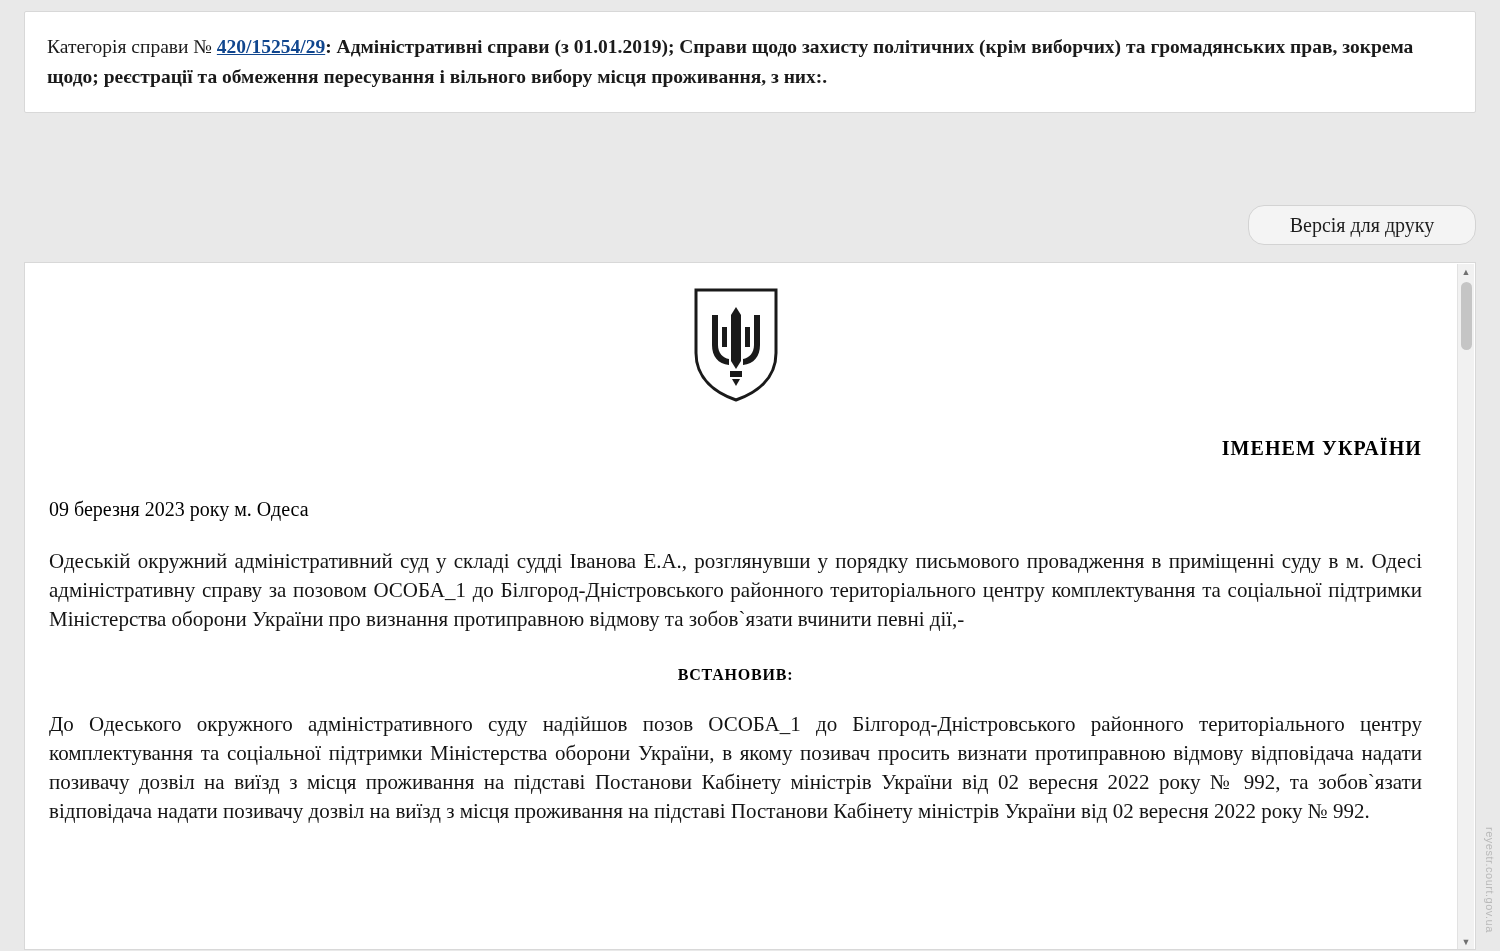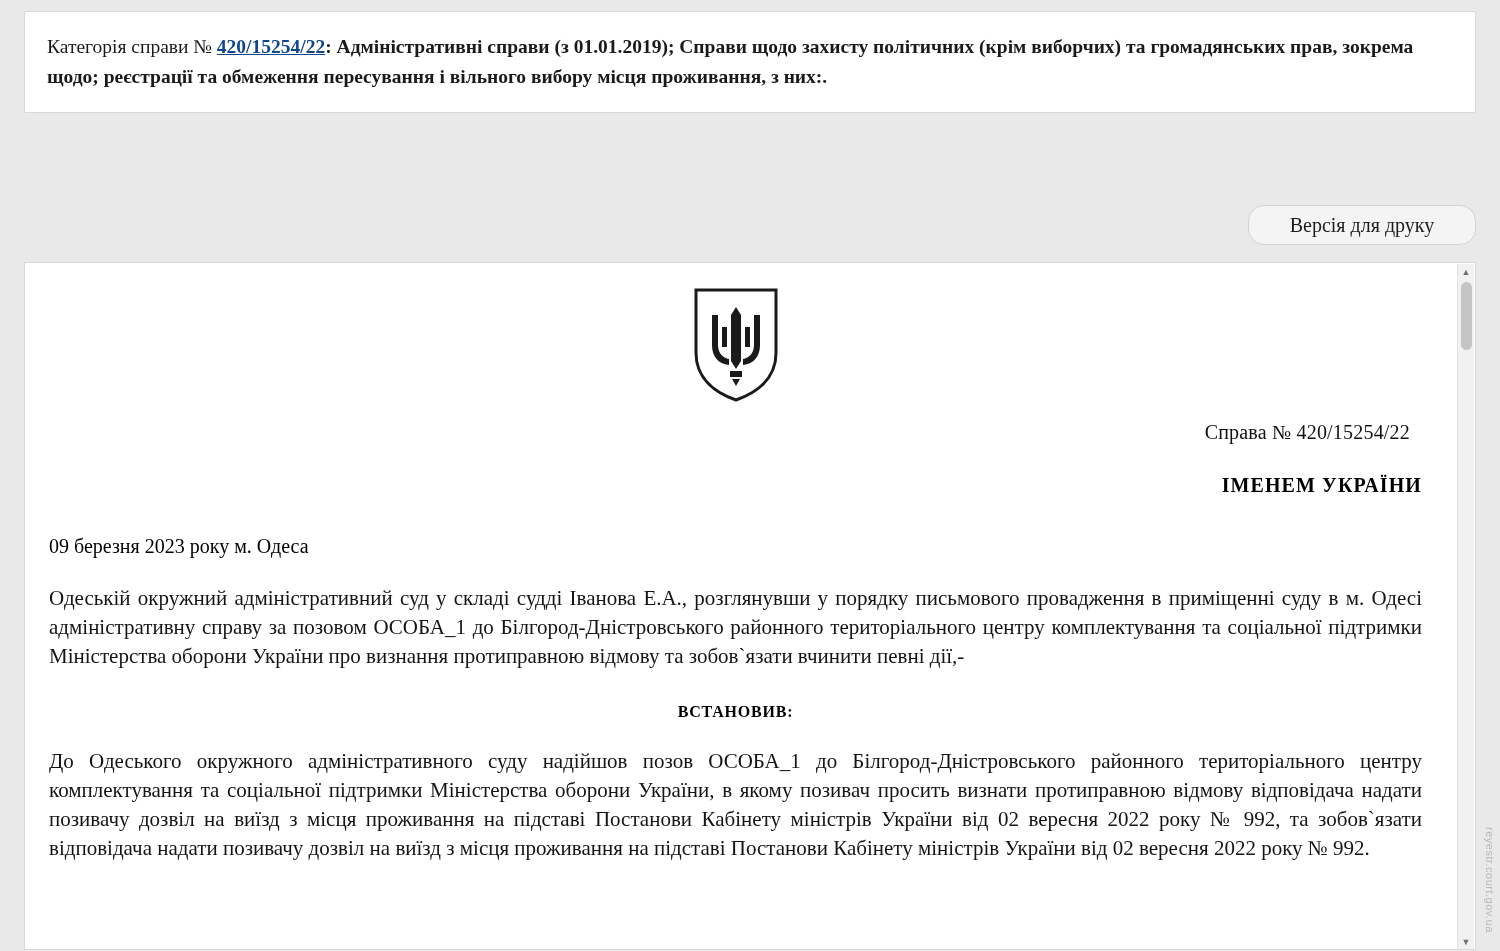--- a/index.html
+++ b/index.html
@@ -247,21 +247,21 @@
 <body>
 
 <div class="page">
 
   <div class="outer-edge-left"></div>
   <div class="outer-edge-right"></div>
 
   <div class="meta-card">
     <div class="meta-line category">
       <span class="meta-label">Категорія справи №</span>
-      <a class="case-link" href="#">420/15254/22</a><span class="meta-strong">: Адміністративні справи (з 01.01.2019); Справи щодо захисту політичних (крім виборчих) та громадянських прав, зокрема щодо; реєстрації та обмеження пересування і вільного вибору місця проживання, з них:.</span>
+      <a class="case-link" href="#">420/15254/29</a><span class="meta-strong">: Адміністративні справи (з 01.01.2019); Справи щодо захисту політичних (крім виборчих) та громадянських прав, зокрема щодо; реєстрації та обмеження пересування і вільного вибору місця проживання, з них:.</span>
     </div>
   </div>
 
   <div class="print-row">
     <div class="print-btn">Версія для друку</div>
   </div>
 
   <div class="doc-viewport">
 
     <div class="doc-body">
@@ -276,21 +276,20 @@
               <path d="M68 28 L62 28 L62 58 C62 66 57 71 51 72 L51 78 C62 77 68 69 68 58 Z"></path>
               <path d="M30 40 L35 40 L35 60 L30 60 Z"></path>
               <path d="M58 40 L53 40 L53 60 L58 60 Z"></path>
               <path d="M38 84 L50 84 L50 90 L38 90 Z"></path>
               <path d="M40 92 L48 92 L44 99 Z"></path>
             </g>
           </svg>
         </span>
       </div>
 
-      <div class="case-no">Справа № 420/15254/22</div>
 
       <div class="doc-subtitle">ІМЕНЕМ УКРАЇНИ</div>
 
       <div class="doc-date">09 березня 2023 року м. Одеса</div>
 
       <p class="doc-par">Одеській окружний адміністративний суд у складі судді Іванова Е.А., розглянувши у порядку письмового провадження в приміщенні суду в м. Одесі адміністративну справу за позовом ОСОБА_1 до Білгород-Дністровського районного територіального центру комплектування та соціальної підтримки Міністерства оборони України про визнання протиправною відмову та зобов`язати вчинити певні дії,-</p>
 
       <div class="doc-section">ВСТАНОВИВ:</div>
 
       <p class="doc-par">До Одеського окружного адміністративного суду надійшов позов ОСОБА_1 до Білгород-Дністровського районного територіального центру комплектування та соціальної підтримки Міністерства оборони України, в якому позивач просить визнати протиправною відмову відповідача надати позивачу дозвіл на виїзд з місця проживання на підставі Постанови Кабінету міністрів України від 02 вересня 2022 року № 992, та зобов`язати відповідача надати позивачу дозвіл на виїзд з місця проживання на підставі Постанови Кабінету міністрів України від 02 вересня 2022 року № 992.</p>

